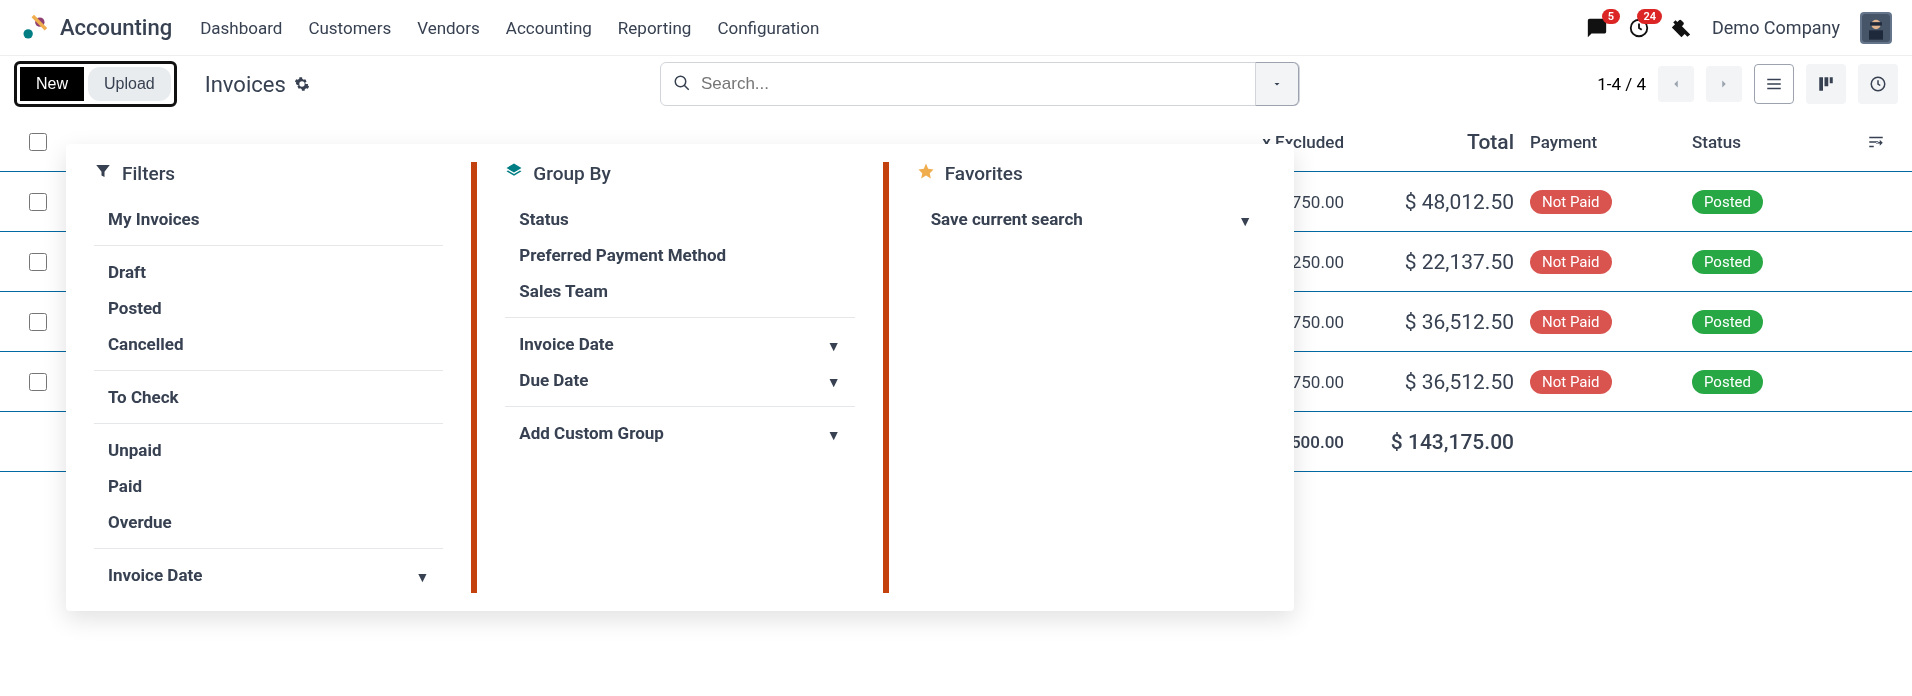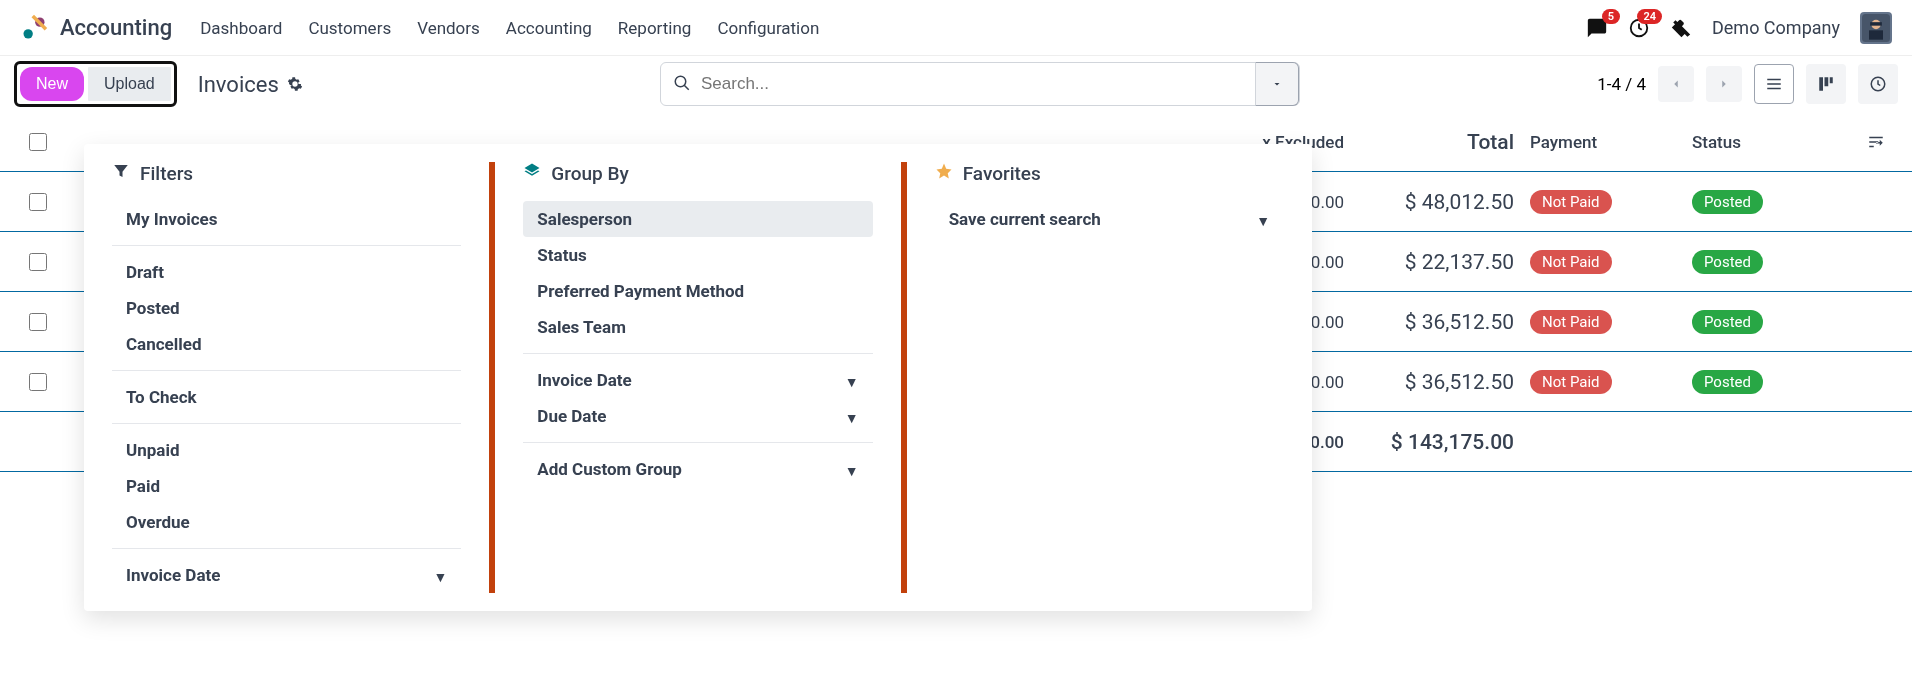--- a/index.html
+++ b/index.html
@@ -11,23 +11,23 @@
 .nav-links { display: flex; gap: 26px; }
 .nav-link { font-size: 17px; color: #374151; cursor: pointer; }
 .nav-right { margin-left: auto; display: flex; align-items: center; gap: 20px; }
 .iconbtn { position: relative; cursor: pointer; display: flex; align-items: center; }
 .badge { position: absolute; top: -8px; right: -12px; background: #dc2626; color: #fff; border-radius: 999px; font-size: 11px; padding: 1px 6px; font-weight: 600; }
 .company { font-size: 18px; color: #374151; }
 .avatar { width: 32px; height: 32px; border-radius: 4px; background: #64748b; display:flex; align-items:center; justify-content:center; }
 
 .actionbar { display: flex; align-items: center; height: 56px; padding: 0 14px; gap: 8px; position: relative; }
 .btn-group { display: inline-flex; border: 3px solid #111; border-radius: 6px; padding: 3px; gap: 4px; }
-.btn-new { background: #d946ef; color: #fff; border: none; padding: 0 16px; border-radius: 12px; font-size: 16px; cursor: pointer; }
-.btn-upload { background: #e9ecef; color: #374151; border: none; padding: 8px 16px; border-radius: 1px; font-size: 16px; cursor: pointer; }
-.crumb { font-size: 22px; color: #374151; margin-left: 13px; display:flex; align-items:center; gap:8px; }
+.btn-new { background: #000000; color: #fff; border: none; padding: 0 16px; border-radius: 0; font-size: 16px; cursor: pointer; }
+.btn-upload { background: #e9ecef; color: #374151; border: none; padding: 8px 16px; border-radius: 12px; font-size: 16px; cursor: pointer; }
+.crumb { font-size: 22px; color: #374151; margin-left: 20px; display:flex; align-items:center; gap:8px; }
 
 .searchbox { position: absolute; left: 660px; width: 640px; height: 44px; border: 1px solid #d1d5db; border-radius: 6px; display: flex; align-items: center; padding: 0 12px; background: #fff; }
 .searchbox input { border: none; outline: none; font-size: 17px; color: #6b7280; width: 100%; }
 .search-caret { width: 44px; height: 44px; border: 1px solid #9ca3af; border-left: 1px solid #d1d5db; border-radius: 0 6px 6px 0; display: flex; align-items: center; justify-content: center; margin-left: -1px; cursor: pointer; background:#f3f4f6;}
 .actionbar-right { margin-left: auto; display: flex; align-items: center; gap: 12px; }
 .pager-text { font-size: 17px; color: #000000; margin-left: 41px; }
 .pager-btn { width: 36px; height: 36px; background: #f3f4f6; display:flex;align-items:center;justify-content:center;cursor:pointer;border-radius:4px; }
 .viewbtn { width: 40px; height: 40px; background: #f3f4f6; display:flex;align-items:center;justify-content:center;cursor:pointer;border-radius:4px; }
 .viewbtn.active { background: #fff; border: 1px solid #9ca3af; }
 
@@ -40,21 +40,21 @@
 .col-tax { width: 260px; text-align: right; font-size: 17px; }
 .col-total { width: 170px; text-align: right; font-size: 21px; }
 .col-payment { width: 170px; text-align: left; padding-left: 16px; }
 .col-status { width: 170px; padding-left: 8px; }
 .col-adjust { width: 44px; display:flex; justify-content:center; cursor:pointer; }
 .pill { display: inline-block; padding: 3px 12px; border-radius: 999px; color: #fff; font-size: 15px; }
 .pill.red { background: #d9534f; }
 .pill.green { background: #28a745; }
 .trow.footer { font-weight: 500; }
 
-.dropdown-panel { position: absolute; top: 144px; left: 84px; width: 1228px; background: #fff; box-shadow: 0 8px 24px rgba(0,0,0,0.12); border-radius: 4px; display: flex; z-index: 100; padding: 18px 0; }
+.dropdown-panel { position: absolute; top: 144px; left: 66px; width: 1228px; background: #fff; box-shadow: 0 8px 24px rgba(0,0,0,0.12); border-radius: 4px; display: flex; z-index: 100; padding: 18px 0; }
 .panel-col { flex: 1; padding: 0 28px; }
 .panel-col + .panel-col { border-left: 6px solid #c2410c; }
 .panel-head { display:flex; align-items:center; gap:10px; font-size: 19px; font-weight: 500; margin-bottom: 16px; }
 .panel-item { font-size: 17px; color: #374151; padding: 8px 14px; cursor: pointer; border-radius: 4px; font-weight: bold; }
 .panel-item.selected { background: #e9ecef; }
 .panel-sep { height: 1px; background: #e5e7eb; margin: 8px 0; }
 .panel-item.with-caret { display:flex; justify-content:space-between; align-items:flex-end; }
 .caret-down { font-size: 14px; color: #374151; }
 .star-gold { color: #f0ad4e; }
 .layers-teal { color: #017e84; }
@@ -275,21 +275,20 @@
     </div>
   </div>
 
   <div class="panel-col">
     <div class="panel-head">
       <span class="layers-teal"><svg width="18" height="18" viewBox="0 0 24 24" fill="#017e84">
             <path d="M12 2l10 6-10 6L2 8l10-6zm0 14l8-4.8 2 1.2-10 6-10-6 2-1.2 8 4.8z"></path>
           </svg></span>
       <span>Group By</span>
     </div>
-    <div class="panel-item selected">Salesperson</div>
     <div class="panel-item">Status</div>
     <div class="panel-item">Preferred Payment Method</div>
     <div class="panel-item">Sales Team</div>
     <div class="panel-sep"></div>
     <div class="panel-item with-caret">
       <span>Invoice Date</span>
       <span class="caret-down">▼</span>
     </div>
     <div class="panel-item with-caret">
       <span>Due Date</span>

